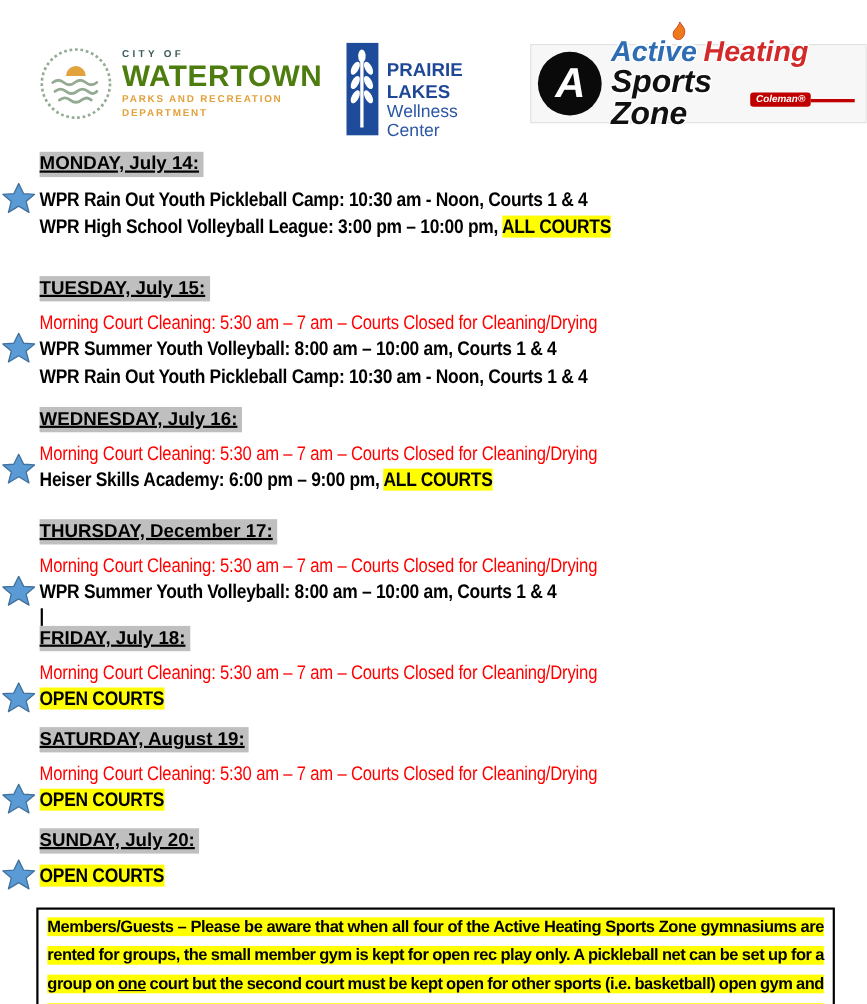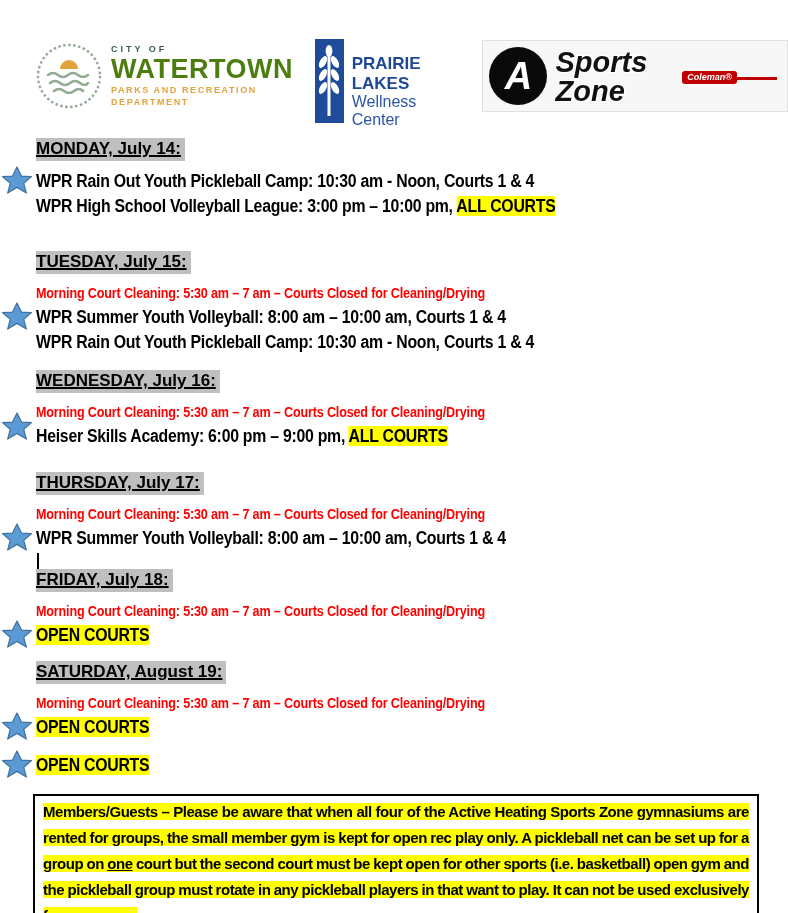--- a/index.html
+++ b/index.html
@@ -45,21 +45,21 @@
   .day-section:nth-child(1){margin-bottom:32px;}
   .day-section:nth-child(2){margin-bottom:15px;}
   .day-section:nth-child(3){margin-bottom:23px;}
   .day-section:nth-child(4){margin-bottom:0;}
   .day-section:nth-child(5){margin-bottom:13px;}
   .day-section:nth-child(6){margin-bottom:13px;}
   .day-section:nth-child(7){margin-bottom:16px;}
   .day-header{display:inline-block;background:#bfbfbf;color:#000;font-weight:bold;font-size:17px;
               padding:1px 4px 2px 0;text-decoration:underline;text-decoration-thickness:2px;
               margin-bottom:8px;}
-  .cleaning{color:#ff0000;font-weight:bold;font-size:15px;line-height:18px;margin:2px 4px 3px 0;}
+  .cleaning{color:#ff0000;font-weight:normal;font-size:18px;line-height:18px;margin:2px 4px 3px 0;}
   .ctxt{display:inline-block;transform:scaleX(.84);transform-origin:0 50%;white-space:nowrap;letter-spacing:-.2px;}
   .event{position:relative;font-weight:bold;font-size:18px;line-height:25px;}
   .etxt{display:inline-block;transform:scaleX(.88);transform-origin:0 50%;white-space:nowrap;letter-spacing:-.3px;}
   .hl{background:#ffff00;}
   .star{position:absolute;left:-34px;top:-3px;}
   .day-section:nth-child(3) .star{top:-12px;}
   .cursor{width:2px;height:16px;background:#000;margin:2px 0 0 1px;}
 
   
   .notice-box{margin:6px 0 0 33px;width:706px;border:2px solid #000;padding:3px 8px 4px 8px;}
@@ -106,20 +106,26 @@
       </div>
       <div class="pl-text">
         <div class="pl-line1">PRAIRIE LAKES</div>
         <div class="pl-line2">Wellness Center</div>
       </div>
     </div>
 
     <div class="ah-logo">
       <div class="ah-circle">A</div>
       <div class="ah-words">
+        <div class="ah-line1">
+          <svg class="ah-flame" width="13" height="17" viewBox="0 0 13 17">
+            <path d="M7,0 C9.5,4 12,5.5 11.4,9.5 C11,13.5 8.6,16 5.8,16 C2.8,16 0.6,13.6 1,10.4 C1.4,6.6 5.4,5.4 7,0 Z" fill="#ef7a1a" stroke="#c0392b" stroke-width="0.8"></path>
+          </svg>
+          <span class="ah-active">Active</span><span class="ah-heating">Heating</span>
+        </div>
         <div class="ah-line2">
           <span class="ah-sz">Sports Zone</span>
           <span class="ah-badge">
             <span class="ah-coleman">Coleman®</span>
             <span class="ah-tag"></span>
           </span>
         </div>
       </div>
     </div>
 
@@ -128,30 +134,30 @@
   <main class="schedule">
       <section class="day-section"><div class="day-header">MONDAY, July 14:</div><div class="event"><svg width="30" height="28" viewBox="0 0 32 30" style="display: block;" class="star">
   <polygon points="16,1 20.8,10.8 31.5,11.4 23.2,18.4 26,29 16,22.9 6,29 8.8,18.4 0.5,11.4 11.2,10.8" fill="#5b9bd5" stroke="#41719c" stroke-width="1.3" stroke-linejoin="round"></polygon>
 </svg><span class="etxt"><span>WPR Rain Out Youth Pickleball Camp: 10:30 am - Noon, Courts 1 &amp; 4</span></span></div><div class="event"><span class="etxt"><span>WPR High School Volleyball League: 3:00 pm – 10:00 pm, </span><span class="hl">ALL COURTS</span></span></div></section>
       <section class="day-section"><div class="day-header">TUESDAY, July 15:</div><div class="cleaning"><span class="ctxt">Morning Court Cleaning: 5:30 am – 7 am – Courts Closed for Cleaning/Drying</span></div><div class="event"><svg width="30" height="28" viewBox="0 0 32 30" style="display: block;" class="star">
   <polygon points="16,1 20.8,10.8 31.5,11.4 23.2,18.4 26,29 16,22.9 6,29 8.8,18.4 0.5,11.4 11.2,10.8" fill="#5b9bd5" stroke="#41719c" stroke-width="1.3" stroke-linejoin="round"></polygon>
 </svg><span class="etxt"><span>WPR Summer Youth Volleyball: 8:00 am – 10:00 am, Courts 1 &amp; 4</span></span></div><div class="event"><span class="etxt"><span>WPR Rain Out Youth Pickleball Camp: 10:30 am - Noon, Courts 1 &amp; 4</span></span></div></section>
       <section class="day-section"><div class="day-header">WEDNESDAY, July 16:</div><div class="cleaning"><span class="ctxt">Morning Court Cleaning: 5:30 am – 7 am – Courts Closed for Cleaning/Drying</span></div><div class="event"><svg width="30" height="28" viewBox="0 0 32 30" style="display: block;" class="star">
   <polygon points="16,1 20.8,10.8 31.5,11.4 23.2,18.4 26,29 16,22.9 6,29 8.8,18.4 0.5,11.4 11.2,10.8" fill="#5b9bd5" stroke="#41719c" stroke-width="1.3" stroke-linejoin="round"></polygon>
 </svg><span class="etxt"><span>Heiser Skills Academy: 6:00 pm – 9:00 pm, </span><span class="hl">ALL COURTS</span></span></div></section>
-      <section class="day-section"><div class="day-header">THURSDAY, July 17:</div><div class="cleaning"><span class="ctxt">Morning Court Cleaning: 5:30 am – 7 am – Courts Closed for Cleaning/Drying</span></div><div class="event"><svg width="30" height="28" viewBox="0 0 32 30" style="display: block;" class="star">
+      <section class="day-section"><div class="day-header">THURSDAY, December 17:</div><div class="cleaning"><span class="ctxt">Morning Court Cleaning: 5:30 am – 7 am – Courts Closed for Cleaning/Drying</span></div><div class="event"><svg width="30" height="28" viewBox="0 0 32 30" style="display: block;" class="star">
   <polygon points="16,1 20.8,10.8 31.5,11.4 23.2,18.4 26,29 16,22.9 6,29 8.8,18.4 0.5,11.4 11.2,10.8" fill="#5b9bd5" stroke="#41719c" stroke-width="1.3" stroke-linejoin="round"></polygon>
 </svg><span class="etxt"><span>WPR Summer Youth Volleyball: 8:00 am – 10:00 am, Courts 1 &amp; 4</span></span></div><div class="cursor"></div></section>
       <section class="day-section"><div class="day-header">FRIDAY, July 18:</div><div class="cleaning"><span class="ctxt">Morning Court Cleaning: 5:30 am – 7 am – Courts Closed for Cleaning/Drying</span></div><div class="event"><svg width="30" height="28" viewBox="0 0 32 30" style="display: block;" class="star">
   <polygon points="16,1 20.8,10.8 31.5,11.4 23.2,18.4 26,29 16,22.9 6,29 8.8,18.4 0.5,11.4 11.2,10.8" fill="#5b9bd5" stroke="#41719c" stroke-width="1.3" stroke-linejoin="round"></polygon>
 </svg><span class="etxt"><span class="hl"> OPEN COURTS</span></span></div></section>
       <section class="day-section"><div class="day-header">SATURDAY, August 19:</div><div class="cleaning"><span class="ctxt">Morning Court Cleaning: 5:30 am – 7 am – Courts Closed for Cleaning/Drying</span></div><div class="event"><svg width="30" height="28" viewBox="0 0 32 30" style="display: block;" class="star">
   <polygon points="16,1 20.8,10.8 31.5,11.4 23.2,18.4 26,29 16,22.9 6,29 8.8,18.4 0.5,11.4 11.2,10.8" fill="#5b9bd5" stroke="#41719c" stroke-width="1.3" stroke-linejoin="round"></polygon>
 </svg><span class="etxt"><span class="hl">OPEN COURTS</span></span></div></section>
-      <section class="day-section"><div class="event"><svg width="30" height="28" viewBox="0 0 32 30" style="display: block;" class="star">
+      <section class="day-section"><div class="day-header">SUNDAY, July 20:</div><div class="event"><svg width="30" height="28" viewBox="0 0 32 30" style="display: block;" class="star">
   <polygon points="16,1 20.8,10.8 31.5,11.4 23.2,18.4 26,29 16,22.9 6,29 8.8,18.4 0.5,11.4 11.2,10.8" fill="#5b9bd5" stroke="#41719c" stroke-width="1.3" stroke-linejoin="round"></polygon>
 </svg><span class="etxt"><span class="hl">OPEN COURTS</span></span></div></section>
     </main>
 
   <div class="notice-box">
     <p class="notice-p"><span class="nhl"><span>Members/Guests – Please be aware that when all four of the Active Heating Sports Zone gymnasiums are rented for groups, the small member gym is kept for open rec play only. A pickleball net can be set up for a group on </span><span class="u">one</span><span> court but the second court must be kept open for other sports (i.e. basketball) open gym and the pickleball group must rotate in any pickleball players in that want to play. It can not be used exclusively for one group.</span></span></p>
 
   </div>
 
 </div>

